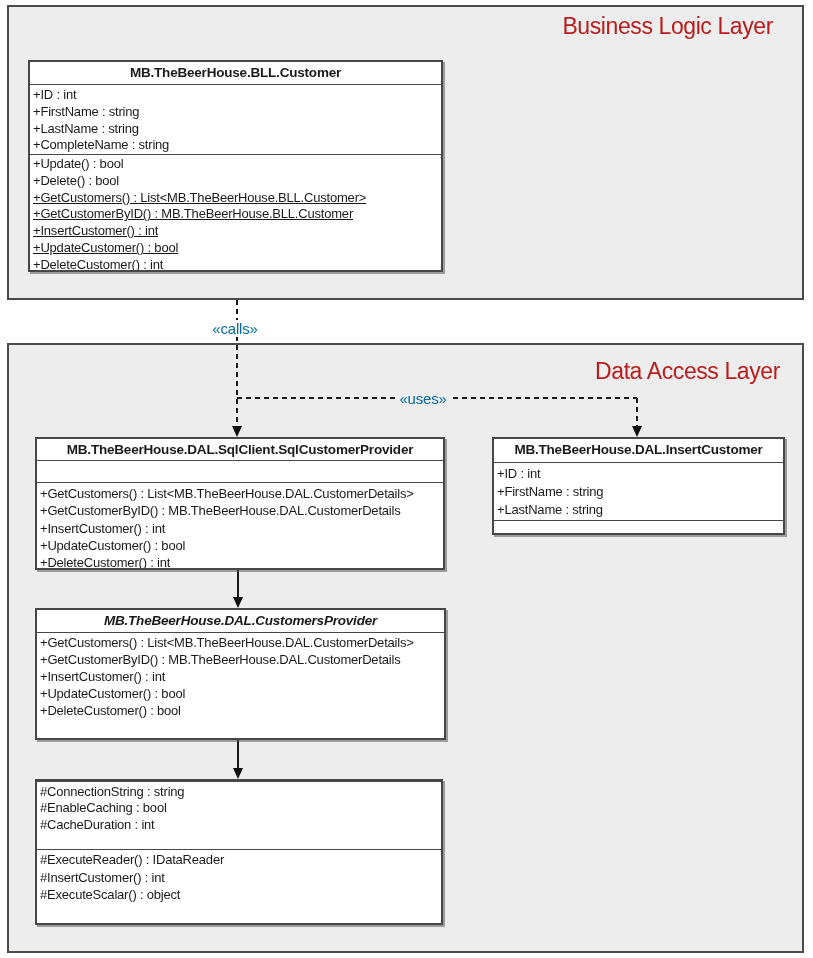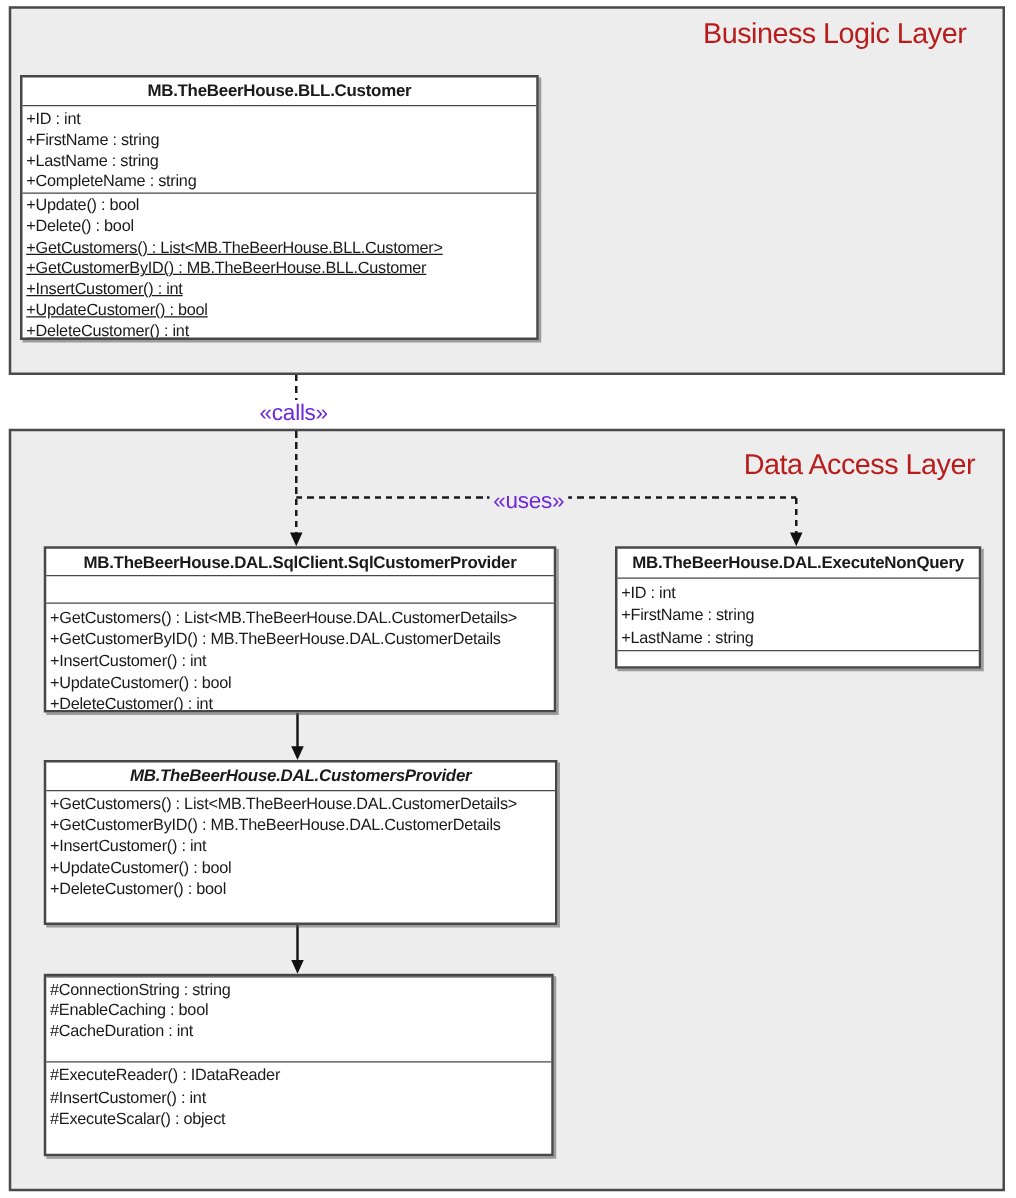--- a/index.html
+++ b/index.html
@@ -30,21 +30,21 @@
   }
   .uml-title.abstract{font-style:italic;}
   .compartment{border-top:1.5px solid #474747;overflow:hidden;flex:0 0 auto;}
   .compartment.grow{flex:1 1 auto;}
   .member{
     font-size:13px;letter-spacing:-0.2px;white-space:nowrap;overflow:hidden;
     padding-left:3px;
   }
   .member.static{text-decoration:underline;}
 
-  #box-bll-customer{left:16px;top:60px;width:415px;height:212px;}
+  #box-bll-customer{left:28px;top:60px;width:415px;height:212px;}
   #box-bll-customer .uml-title{height:22px;}
   #box-bll-customer .attrs{height:70px;padding-top:2px;}
   #box-bll-customer .attrs .member{line-height:16.8px;}
   #box-bll-customer .methods{padding-top:1px;}
   #box-bll-customer .methods .member{line-height:16.8px;}
 
   #box-sql-provider{left:35px;top:437px;width:410px;height:133px;}
   #box-sql-provider .uml-title{height:21px;}
   #box-sql-provider .attrs{height:22px;}
   #box-sql-provider .methods{padding-top:2px;}
@@ -71,21 +71,21 @@
 
   
   .vdash{position:absolute;width:1.5px;z-index:2;
     background:repeating-linear-gradient(to bottom,#1a1a1a 0 5px,transparent 5px 9px);}
   .hdash{position:absolute;height:1.5px;z-index:2;
     background:repeating-linear-gradient(to right,#1a1a1a 0 5px,transparent 5px 9px);}
   .vsolid{position:absolute;width:1.5px;background:#1a1a1a;z-index:2;}
   .arrow-down{position:absolute;width:0;height:0;z-index:2;
     border-left:5px solid transparent;border-right:5px solid transparent;border-top:11px solid #111;}
   .conn-label{
-    position:absolute;z-index:4;font-size:18px;letter-spacing:-0.2px;color:#6d28d9;
+    position:absolute;z-index:4;font-size:15px;letter-spacing:-0.2px;color:#0369a1;
     transform:translateX(-50%);white-space:nowrap;padding:0 3px;
   }
   #calls-label{left:235px;top:320px;background:#ffffff;}
   #uses-label{left:423px;top:390px;background:#ededed;}
 
   #calls-line{left:236px;top:300px;height:127px;}
   #calls-arrowhead{left:232px;top:426px;}
   #uses-hline{left:237px;top:397px;width:400px;}
   #uses-vline{left:636px;top:398px;height:29px;}
   #uses-arrowhead{left:632px;top:426px;}
@@ -152,21 +152,21 @@
 
     <div class="member">+GetCustomers() : List&lt;MB.TheBeerHouse.DAL.CustomerDetails&gt;</div>
         <div class="member">+GetCustomerByID() : MB.TheBeerHouse.DAL.CustomerDetails</div>
         <div class="member">+InsertCustomer() : int</div>
         <div class="member">+UpdateCustomer() : bool</div>
         <div class="member">+DeleteCustomer() : int</div>
       </div>
   </div>
 
   <div class="uml-class" id="box-customer-details">
-    <div class="uml-title">MB.TheBeerHouse.DAL.ExecuteNonQuery</div>
+    <div class="uml-title">MB.TheBeerHouse.DAL.InsertCustomer</div>
     <div class="compartment attrs">
 
     <div class="member">+ID : int</div>
         <div class="member">+FirstName : string</div>
         <div class="member">+LastName : string</div>
       </div>
     <div class="compartment methods grow">
       
     </div>
   </div>

